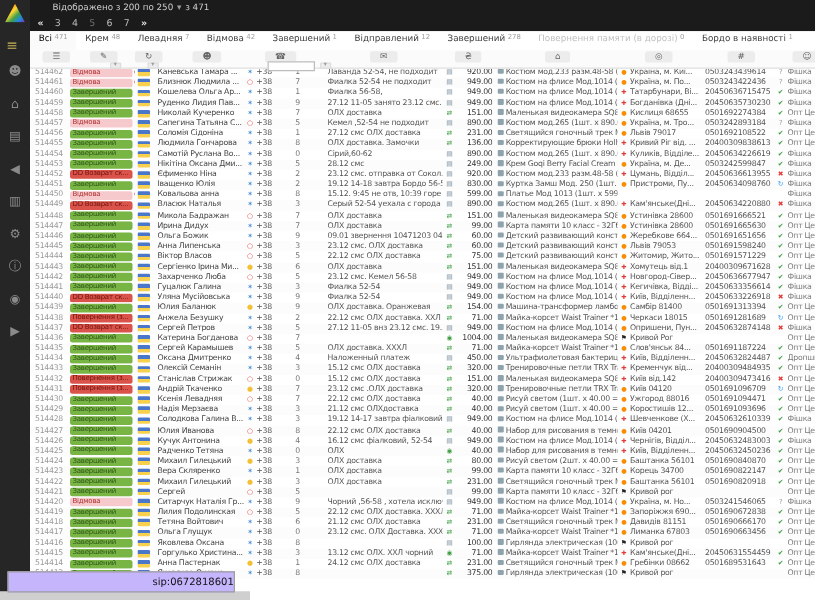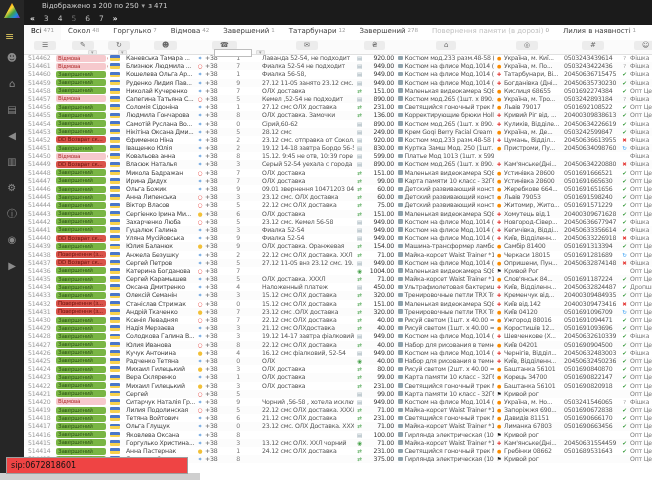--- a/index.html
+++ b/index.html
@@ -78,22 +78,22 @@
   .c-city{left:480px;width:58px;color:#555;}
   .c-trk{left:540px;width:56px;color:#555;}
   .c-tic{left:596px;width:9px;text-align:center;}
   .tic-check{color:#43a047;font-size:5.5px;}
   .tic-q{color:#9e9e9e;font-size:5.5px;}
   .tic-redx{color:#e53935;font-size:5.5px;}
   .tic-blue{color:#42a5f5;font-size:5.5px;}
   .c-src{left:606px;width:24px;color:#7a7a7a;}
   
   .strip{position:absolute;left:0;top:473px;width:200px;height:7px;background:#cfcfcf;z-index:4;}
-  .tooltip{position:absolute;left:6px;top:457px;width:176px;height:15px;background:#ef4444;
-    border:1px solid #9e9e9e;font-size:8px;line-height:15px;color:#111;padding-left:4px;z-index:5;}
+  .tooltip{position:absolute;left:6px;top:457px;width:176px;height:15px;background:#c4b5fd;
+    border:1px solid #9e9e9e;font-size:8px;line-height:15px;color:#111;padding-left:4px;z-index:5;text-align:right;}
 </style>
 </head>
 <body>
 
 <div class="screen">
   <div class="topbar">
     <div class="txt">
       <span>Відображено з 200 по 250</span><span class="caret">▾</span><span>з 471</span>
     </div>
   </div>
@@ -118,28 +118,28 @@
         <span>◀</span>
         <span>▥</span>
         <span>⚙</span>
         <span>ⓘ</span>
         <span>◉</span>
         <span>▶</span>
       </div>
   </div>
   <div class="tabbar" id="tabs">
       <div class="tab active" style="border-bottom-color: rgb(158, 158, 158);"><span class="tlabel">Всі</span><span class="cnt">471</span></div>
-      <div class="tab " style="border-bottom-color: rgb(174, 213, 129);"><span class="tlabel">Сокол</span><span class="cnt">48</span></div>
-      <div class="tab " style="border-bottom-color: rgb(174, 213, 129);"><span class="tlabel">Горгулько</span><span class="cnt">7</span></div>
+      <div class="tab " style="border-bottom-color: rgb(174, 213, 129);"><span class="tlabel">Крем</span><span class="cnt">48</span></div>
+      <div class="tab " style="border-bottom-color: rgb(174, 213, 129);"><span class="tlabel">Левадняя</span><span class="cnt">7</span></div>
       <div class="tab " style="border-bottom-color: rgb(239, 154, 154);"><span class="tlabel">Відмова</span><span class="cnt">42</span></div>
       <div class="tab " style="border-bottom-color: rgb(174, 213, 129);"><span class="tlabel">Завершений</span><span class="cnt">1</span></div>
-      <div class="tab " style="border-bottom-color: rgb(255, 241, 118);"><span class="tlabel">Татарбунари</span><span class="cnt">12</span></div>
+      <div class="tab " style="border-bottom-color: rgb(255, 241, 118);"><span class="tlabel">Відправлений</span><span class="cnt">12</span></div>
       <div class="tab " style="border-bottom-color: rgb(174, 213, 129);"><span class="tlabel">Завершений</span><span class="cnt">278</span></div>
       <div class="tab dim" style="border-bottom-color: rgb(255, 205, 210);"><span class="tlabel">Повернення памяти (в дорозі)</span><span class="cnt">0</span></div>
-      <div class="tab " style="border-bottom-color: rgb(77, 208, 225);"><span class="tlabel">Лилия в наявності</span><span class="cnt">1</span></div>
+      <div class="tab " style="border-bottom-color: rgb(77, 208, 225);"><span class="tlabel">Бордо в наявності</span><span class="cnt">1</span></div>
       <div class="tab " style="border-bottom-color: rgb(77, 208, 225);"></div>
     </div>
   <div class="colhead" id="chead">
       <span class="cic" style="left: 10px;">☰</span>
       <span class="cic" style="left: 48px;">✎</span>
       <span class="cic" style="left: 84px;">↻</span>
       <span class="cic" style="left: 130px;">☻</span>
       <span class="cic" style="left: 188px;">☎</span>
       <span class="cic" style="left: 272px;">✉</span>
       <span class="cic" style="left: 340px;">₴</span>

